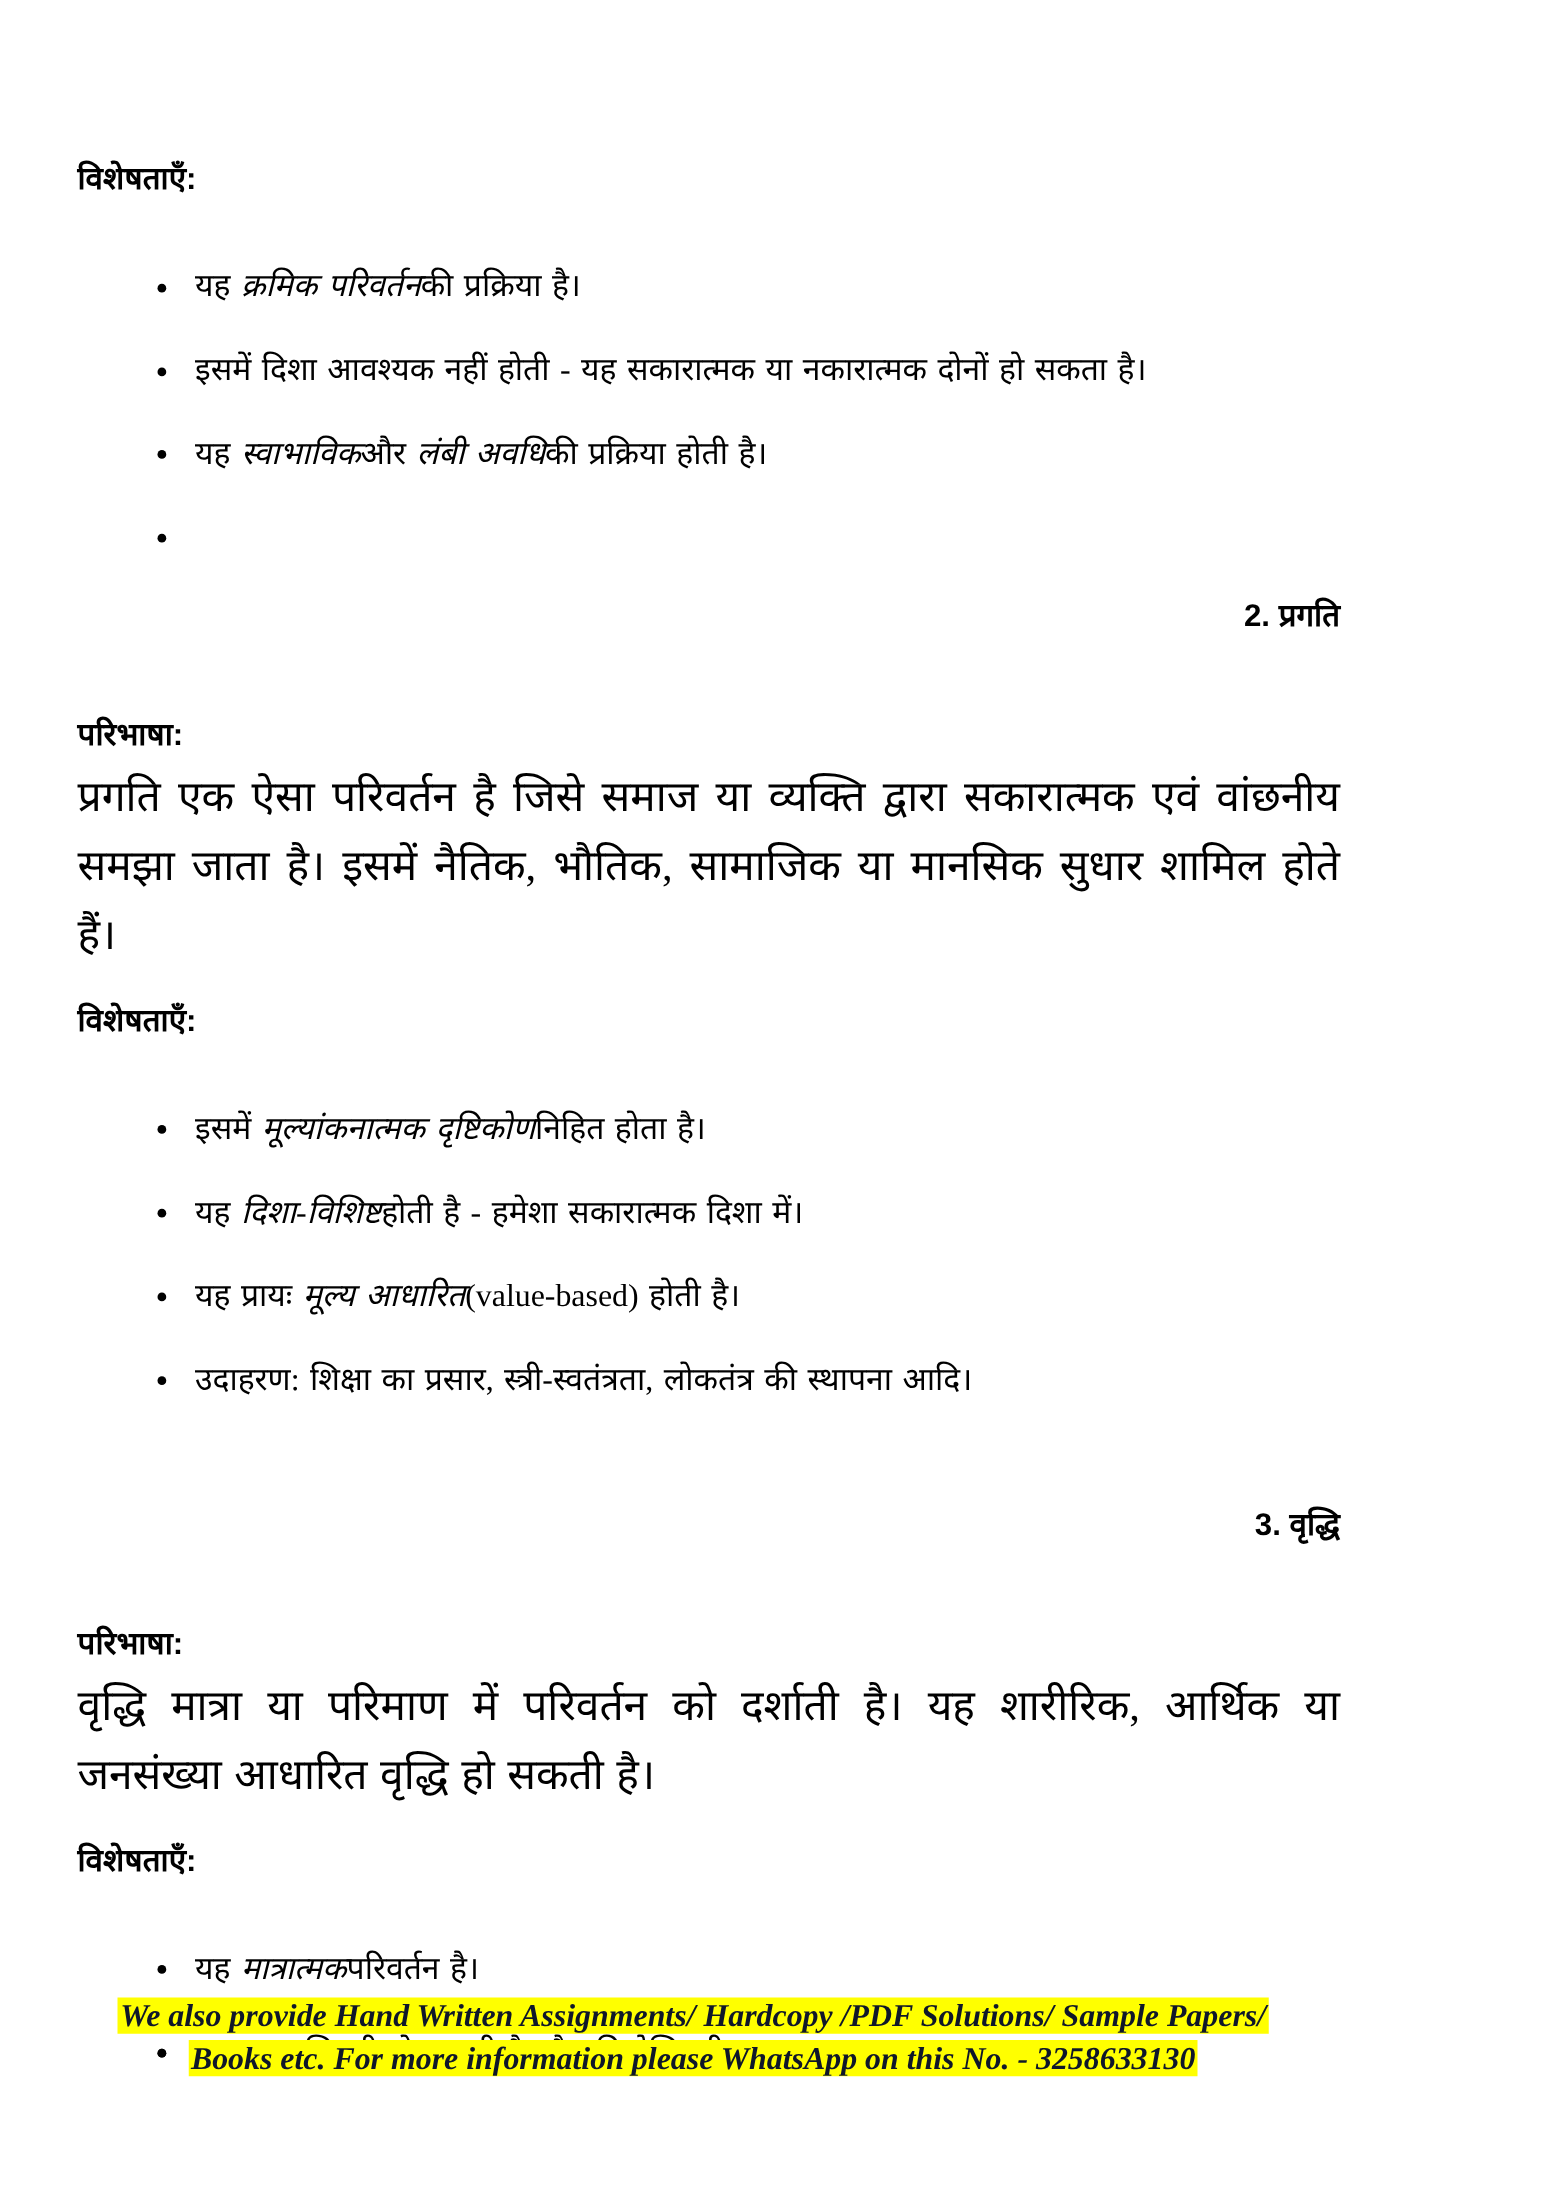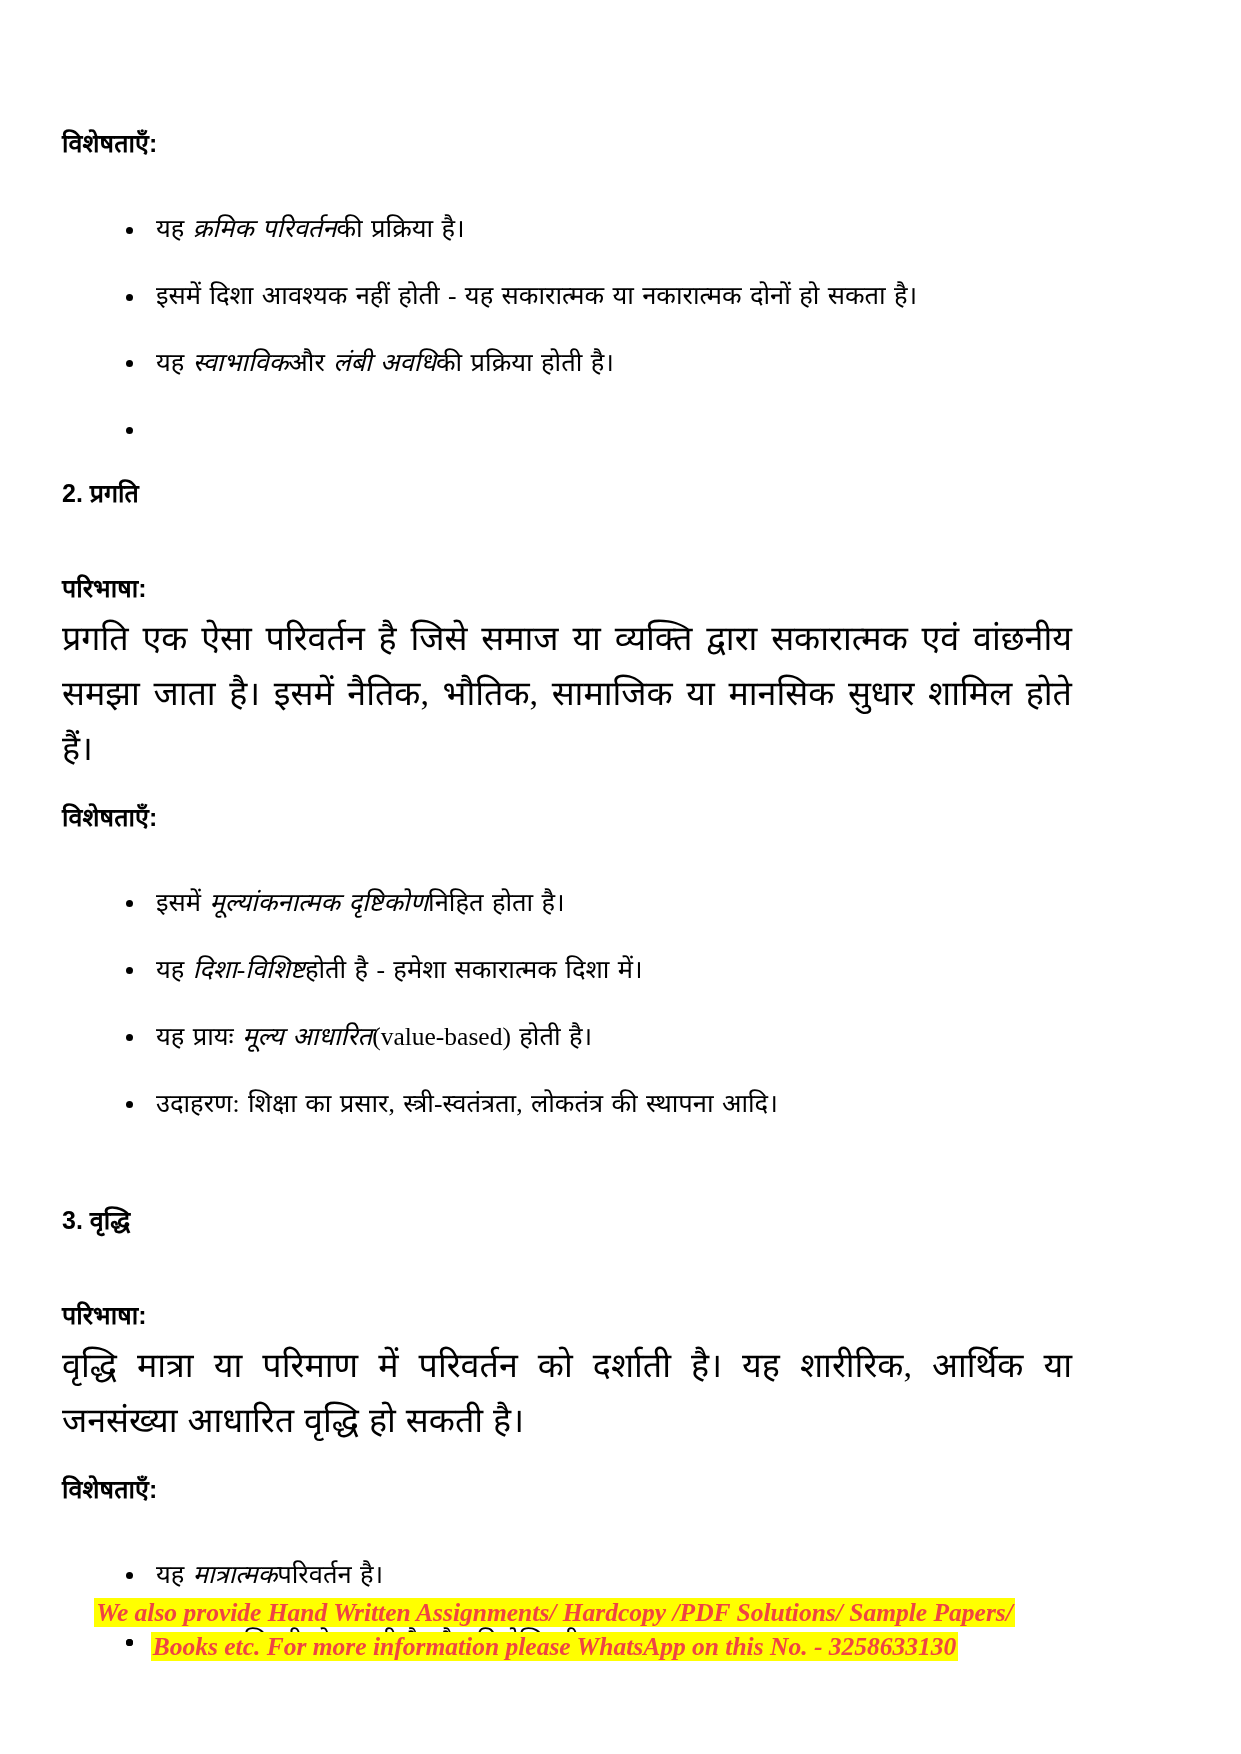--- a/index.html
+++ b/index.html
@@ -36,20 +36,21 @@
     line-height: 1.25;
     margin: 0 0 6px 0;
     letter-spacing: 0.1px;
   }
   .section-head {
     font-family: "Liberation Sans", "DejaVu Sans", sans-serif;
     font-weight: bold;
     font-size: 25px;
     line-height: 1.25;
     margin: 0;
+    text-align: right;
   }
 
   
   .para {
     font-family: "Liberation Serif", "DejaVu Serif", serif;
     font-size: 34px;
     line-height: 1.62;
     margin: 0;
     text-align: justify;
     text-justify: inter-word;
@@ -102,21 +103,21 @@
     bottom: 90px;
     text-align: center;
   }
   .footer-banner .line {
     display: block;
     font-family: "Liberation Serif", "DejaVu Serif", serif;
     font-weight: bold;
     font-style: italic;
     font-size: 25.5px;
     line-height: 1.34;
-    color: #ef4444;
+    color: #0f172a;
   }
   .footer-banner .hl {
     background: #ffff00;
     padding: 0 2px;
     box-decoration-break: clone;
     -webkit-box-decoration-break: clone;
   }
 </style>
 </head>
 <body>

